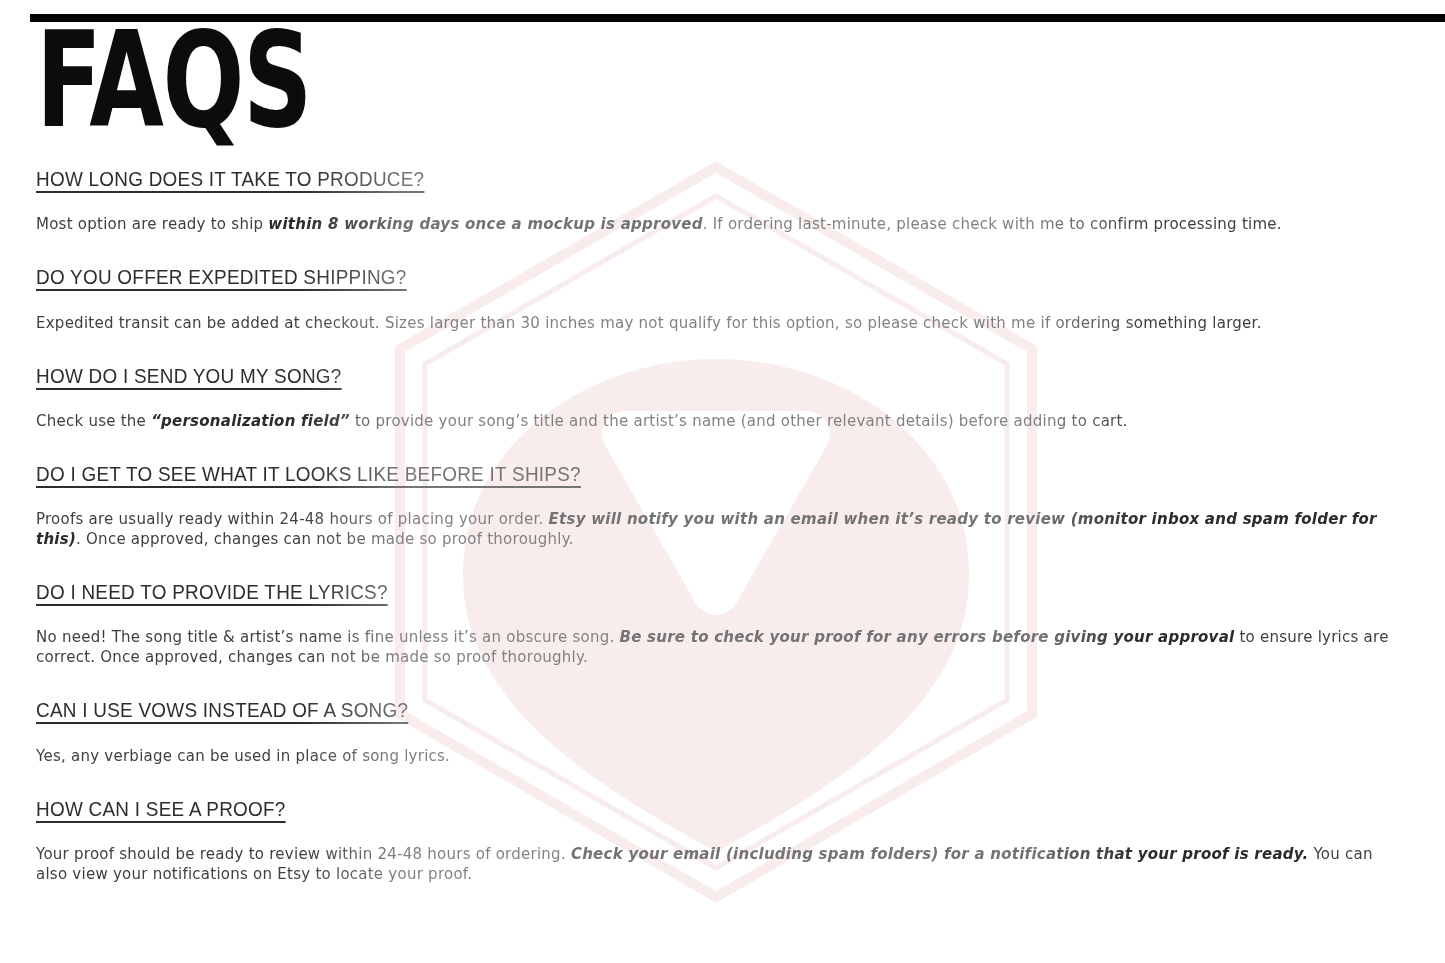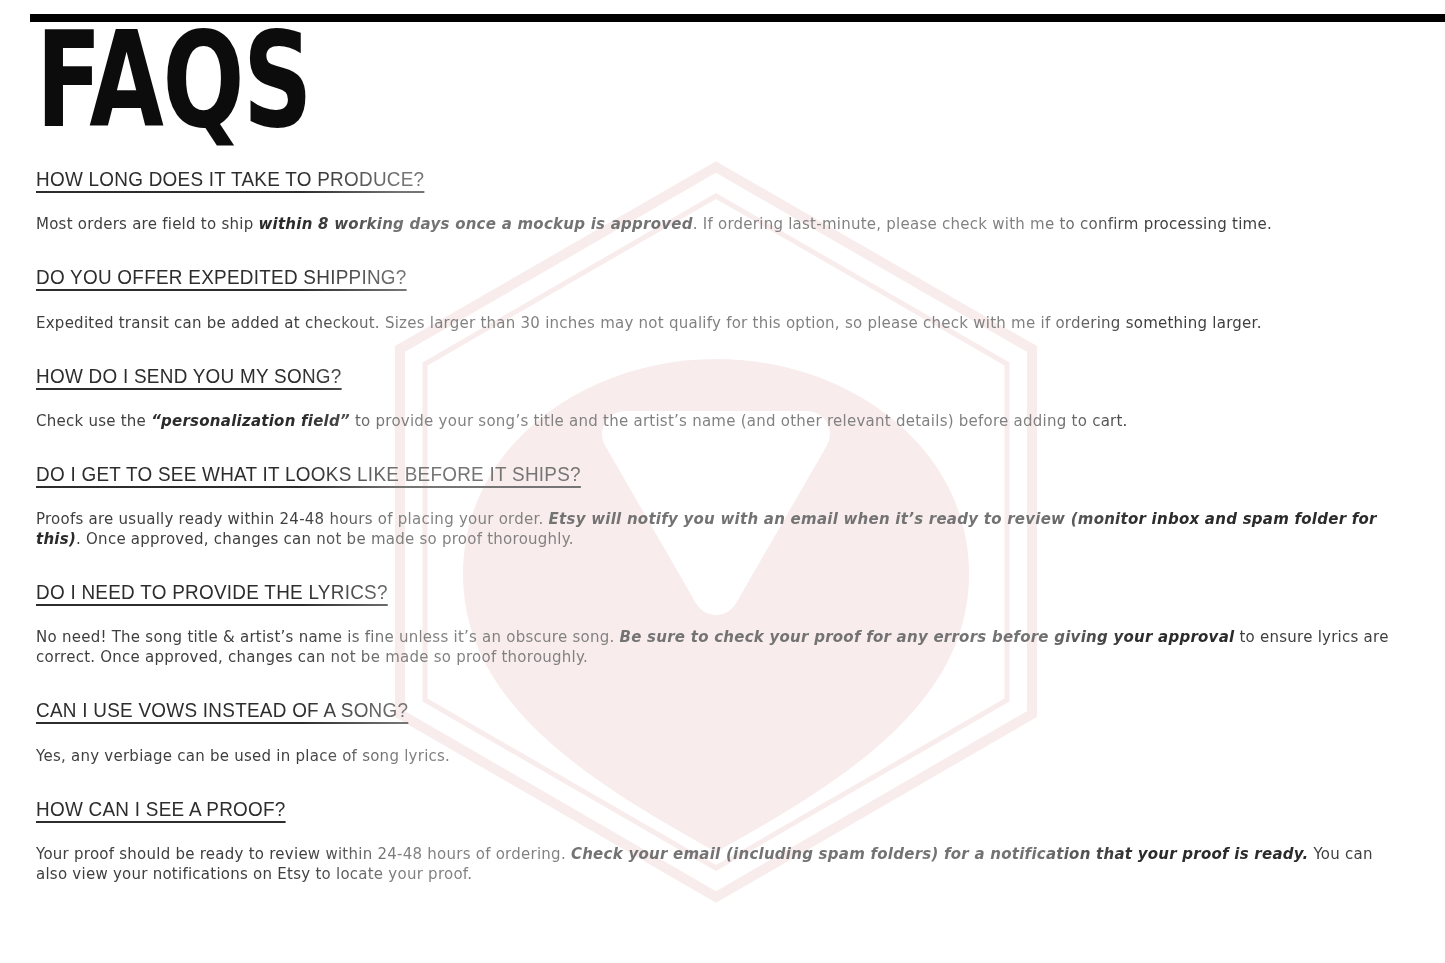--- a/index.html
+++ b/index.html
@@ -95,21 +95,21 @@
       C 969,690 842,768 716,838 Z"></path>
     <path class="wm-tri" d="M 625,420 L 807,420 L 716,578 Z"></path>
   </svg>
 
   <div class="light-band"></div>
 
   <div class="content">
     <h1 class="title">FAQS</h1>
     <main>
         <h2 class="q">HOW LONG DOES IT TAKE TO PRODUCE?</h2>
-        <p class="a"><span>Most orders are field to ship </span><span class="em">within 8 working days once a mockup is approved</span><span>. If ordering last-minute, please check with me to confirm processing time.</span></p>
+        <p class="a"><span>Most option are ready to ship </span><span class="em">within 8 working days once a mockup is approved</span><span>. If ordering last-minute, please check with me to confirm processing time.</span></p>
         <h2 class="q">DO YOU OFFER EXPEDITED SHIPPING?</h2>
         <p class="a"><span>Expedited transit can be added at checkout. Sizes larger than 30 inches may not qualify for this option, so please check with me if ordering something larger.</span></p>
         <h2 class="q">HOW DO I SEND YOU MY SONG?</h2>
         <p class="a"><span>Check use the </span><span class="em">“personalization field”</span><span> to provide your song’s title and the artist’s name (and other relevant details) before adding to cart.</span></p>
         <h2 class="q">DO I GET TO SEE WHAT IT LOOKS LIKE BEFORE IT SHIPS?</h2>
         <p class="a"><span>Proofs are usually ready within 24-48 hours of placing your order. </span><span class="em">Etsy will notify you with an email when it’s ready to review (monitor inbox and spam folder for this)</span><span>. Once approved, changes can not be made so proof thoroughly.</span></p>
         <h2 class="q">DO I NEED TO PROVIDE THE LYRICS?</h2>
         <p class="a"><span>No need! The song title &amp; artist’s name is fine unless it’s an obscure song. </span><span class="em">Be sure to check your proof for any errors before giving your approval</span><span> to ensure lyrics are correct. Once approved, changes can not be made so proof thoroughly.</span></p>
         <h2 class="q">CAN I USE VOWS INSTEAD OF A SONG?</h2>
         <p class="a"><span>Yes, any verbiage can be used in place of song lyrics.</span></p>

